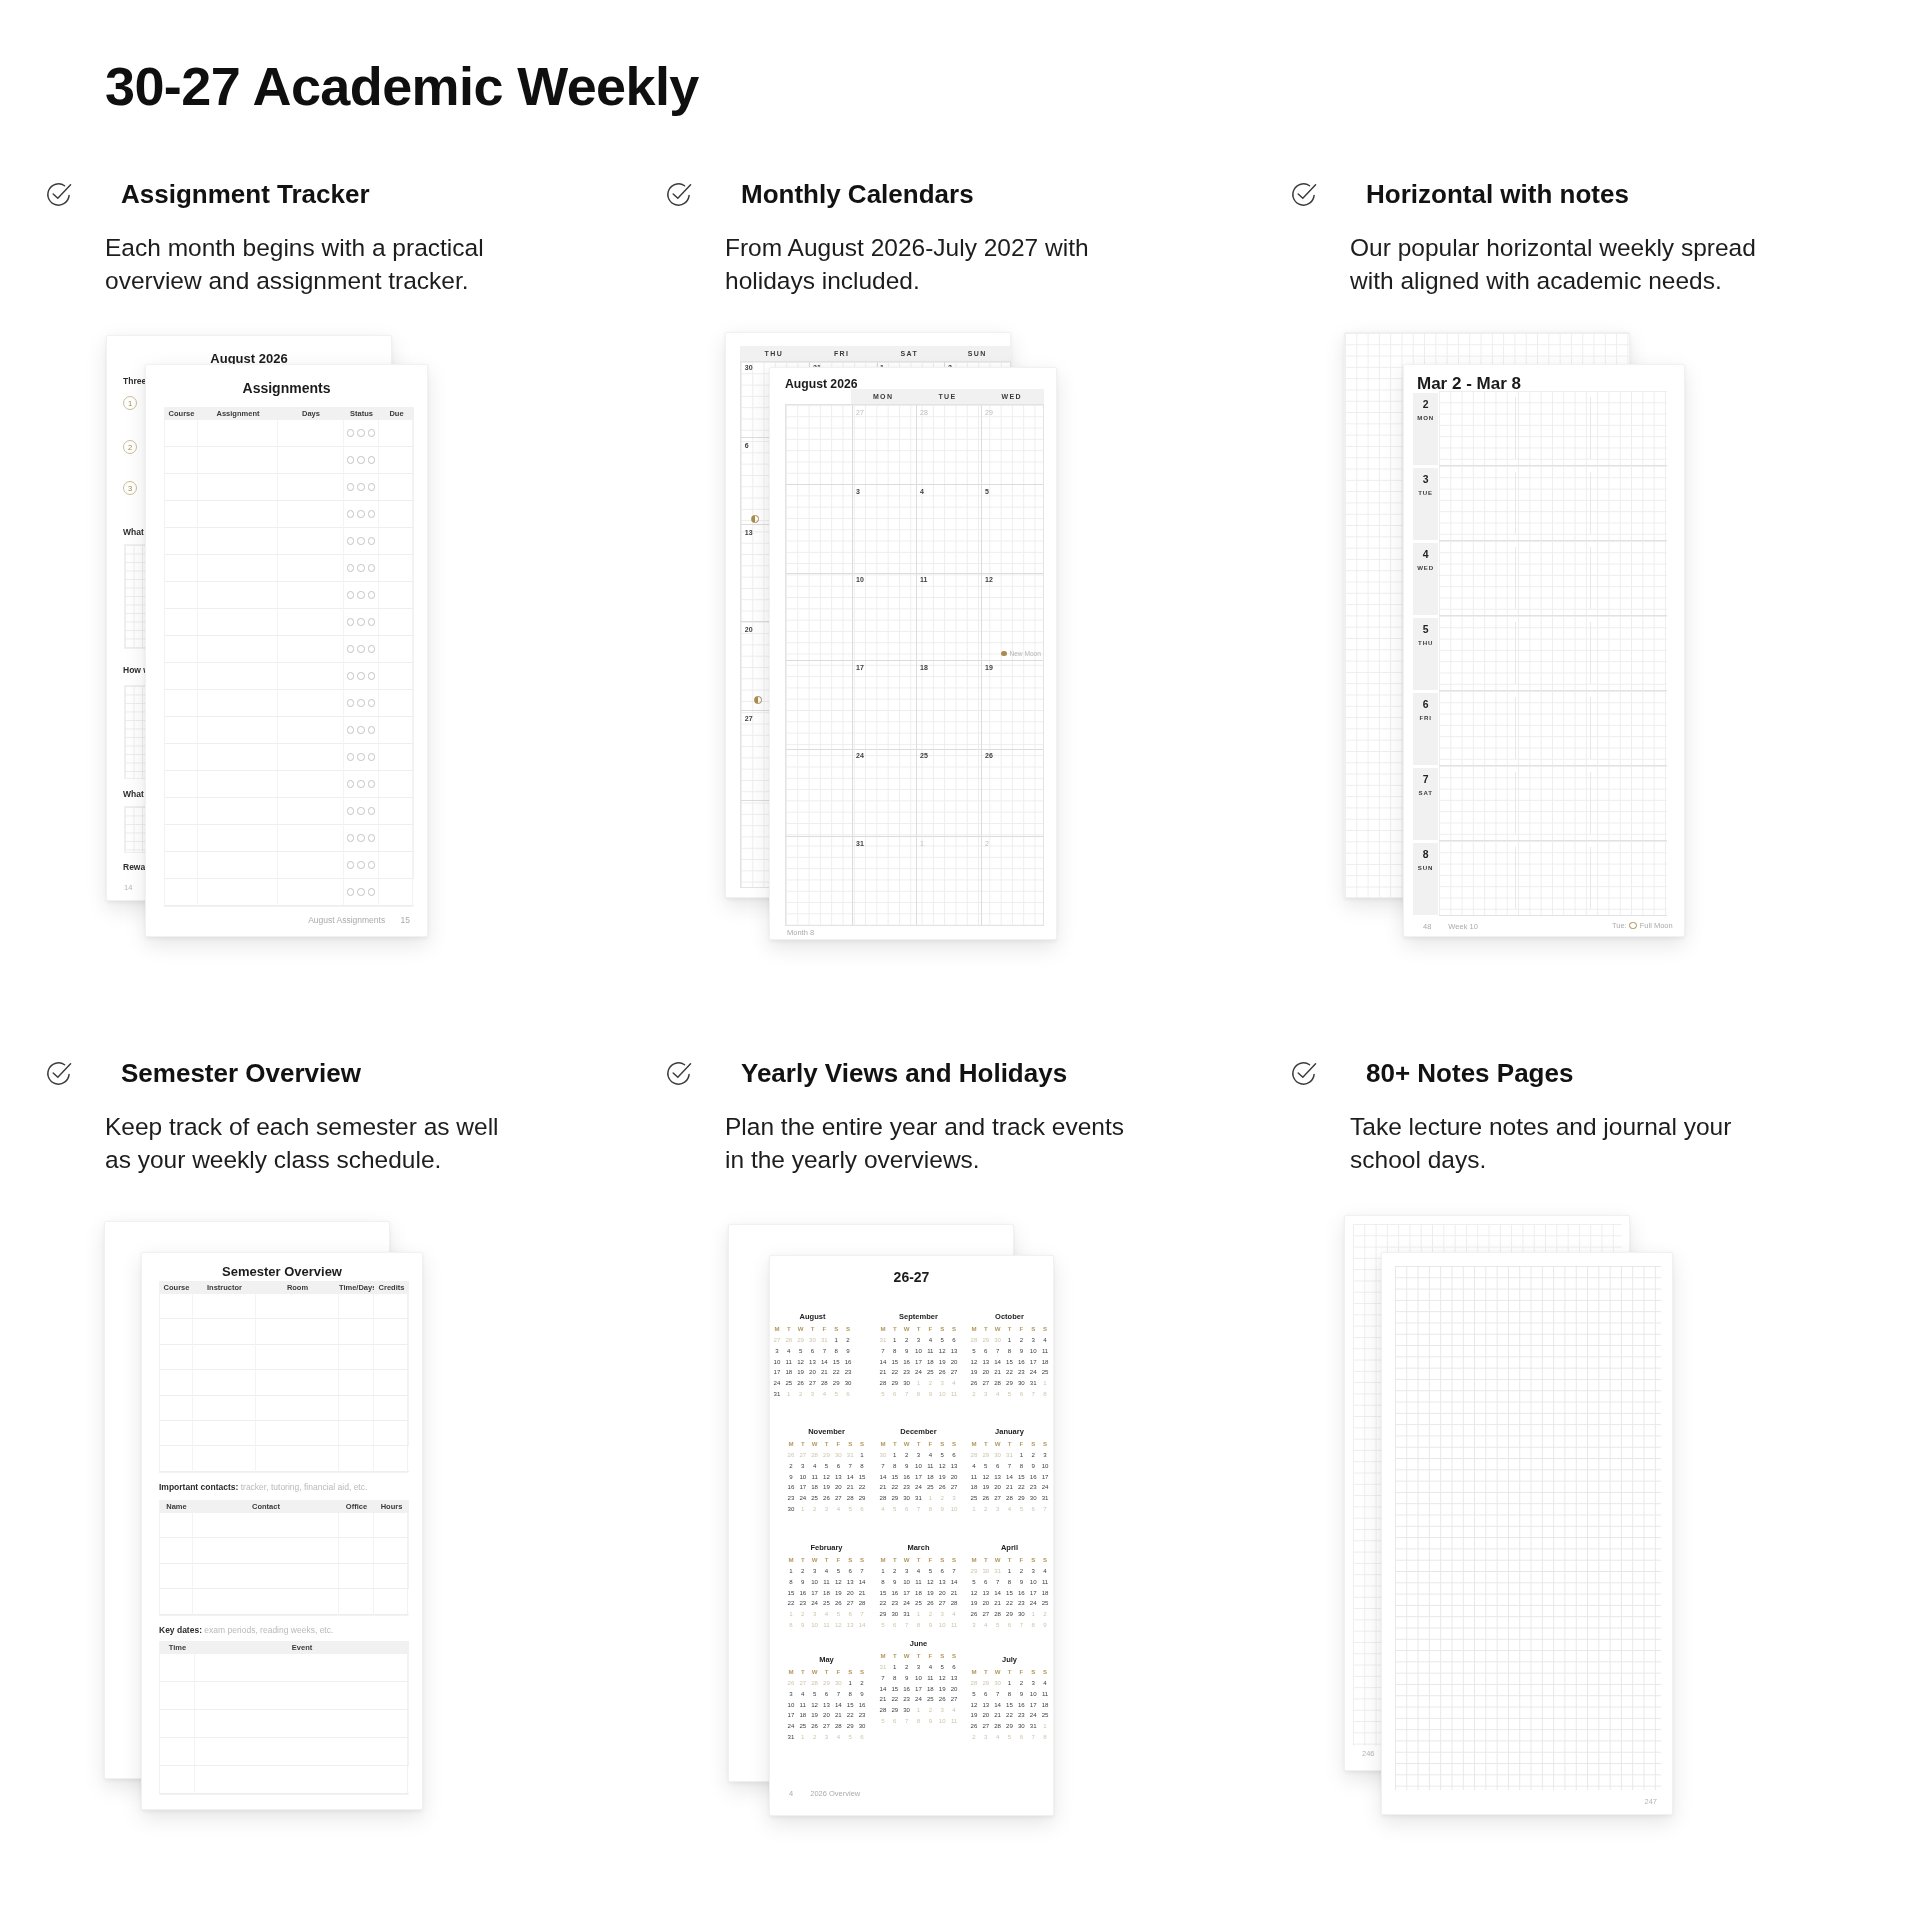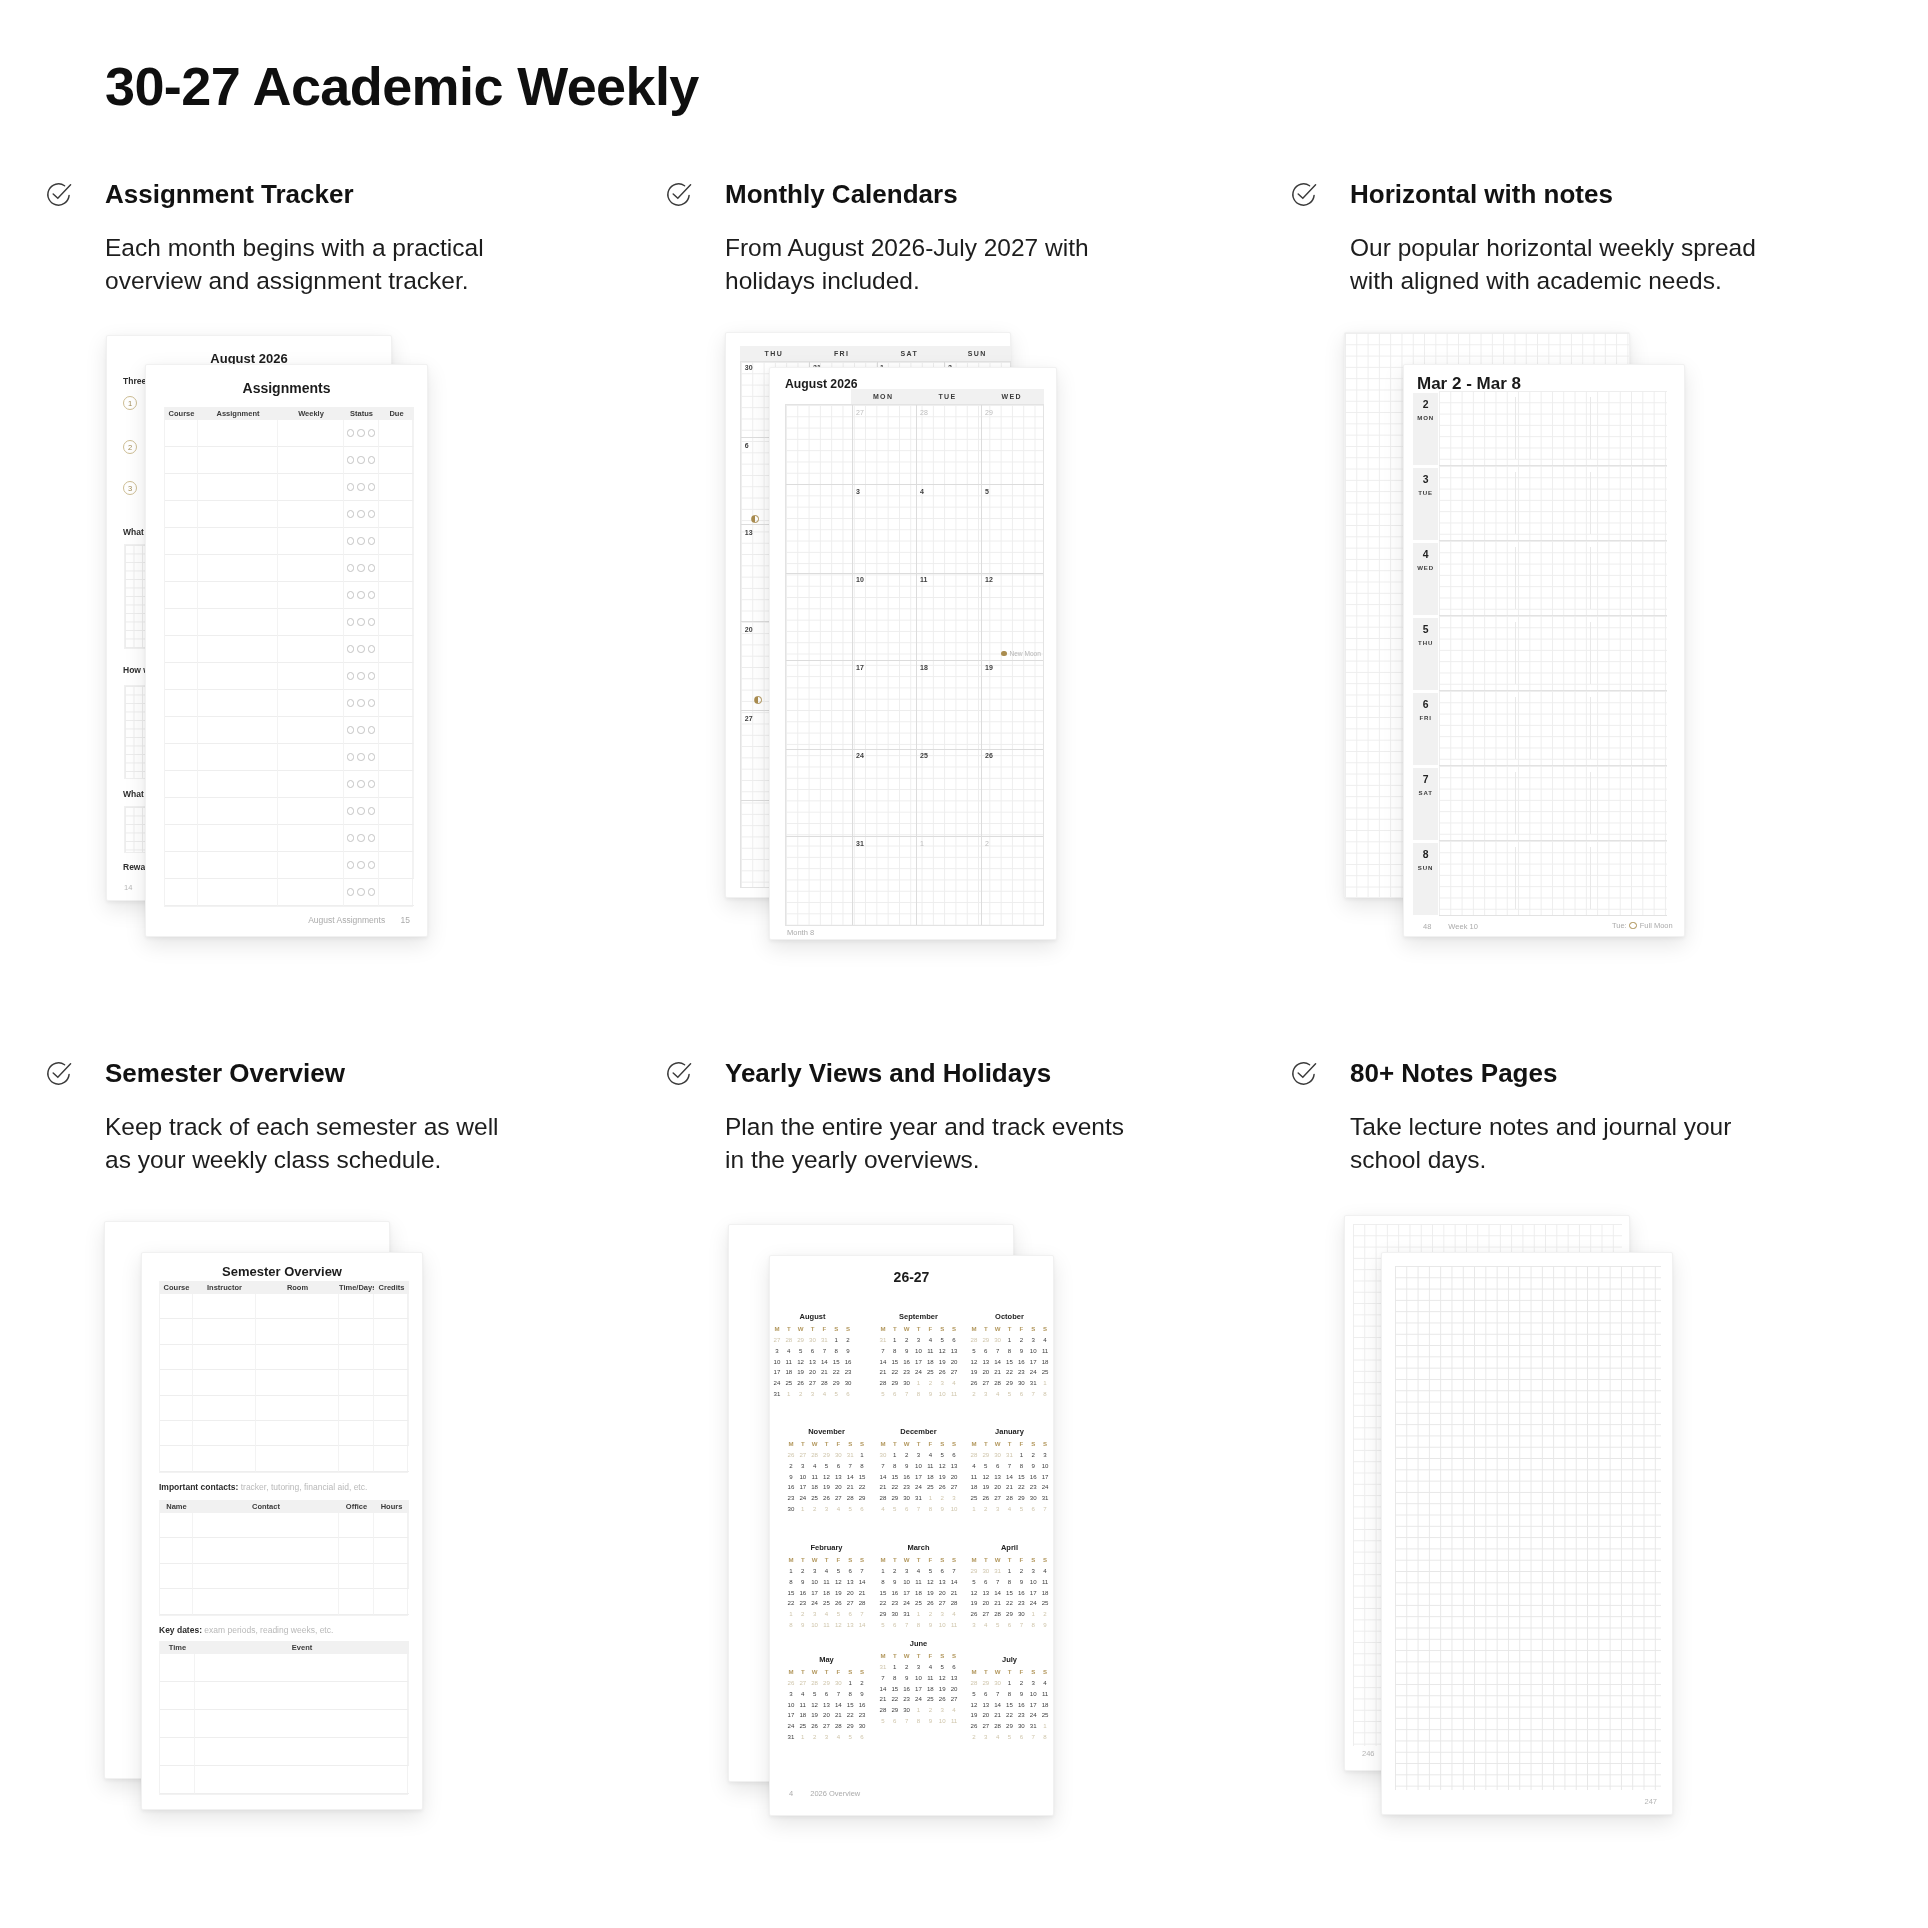--- a/index.html
+++ b/index.html
@@ -5,21 +5,21 @@
   * { margin:0; padding:0; box-sizing:border-box; }
   html,body { width:1928px; height:1928px; background:#ffffff;
     font-family:"Liberation Sans", sans-serif; color:#171717; }
   #canvas { position:relative; width:1928px; height:1928px; overflow:hidden; background:#fff; }
 
   .page-title { position:absolute; left:105px; top:55px; font-size:54px; font-weight:600; letter-spacing:-0.6px; color:#0f0f0f; }
 
   .check { position:absolute; width:29px; height:29px; }
 
   .feature { position:absolute; width:527px; }
-  .feature h2 { font-size:26px; font-weight:700; color:#121212; }
+  .feature h2 { font-size:26px; font-weight:700; color:#121212;margin-left:16px; }
   .feature p  { margin-top:21px; font-size:24.5px; line-height:33px; color:#1d1d1d; white-space:pre-line; }
 
   .card { position:absolute; background:#fff; border:0.9px solid #f1f1f1; border-radius:1.9px;
           box-shadow:0 1.9px 3.8px rgba(0,0,0,.05), 0 7.5px 21px rgba(0,0,0,.10); }
 
   .fine-grid { background-image:linear-gradient(to right,#ededed 0.9px,transparent 0.9px),
                linear-gradient(to bottom,#ededed 0.9px,transparent 0.9px); background-size:11.3px 11.3px; }
   .fine-grid-sm { background-image:linear-gradient(to right,#ececec 0.9px,transparent 0.9px),
                linear-gradient(to bottom,#ececec 0.9px,transparent 0.9px); background-size:8.5px 8.5px; }
 
@@ -166,21 +166,21 @@
     <div class="ab-grid fine-grid-sm" style="top:470px;height:47px"></div>
     <div class="ab-label" style="top:526px">Rewa</div>
     <div class="pg-num" style="left:17px;top:547px">14</div>
   </div>
 
   <div class="card" style="left:145px;top:364px;width:283px;height:573px">
     <div class="pg-title" style="top:15px;font-size:14px">Assignments</div>
     <div class="tbl" id="assign-table" style="left:18px;top:42px">
         <div class="th">Course</div>
         <div class="th">Assignment</div>
-        <div class="th">Weekly</div>
+        <div class="th">Days</div>
         <div class="th">Status</div>
         <div class="th">Due</div>
         <div class="td"></div>
         <div class="td"></div>
         <div class="td"></div>
         <div class="td status">
           <span class="dot"></span>
           <span class="dot"></span>
           <span class="dot"></span>
         </div>

